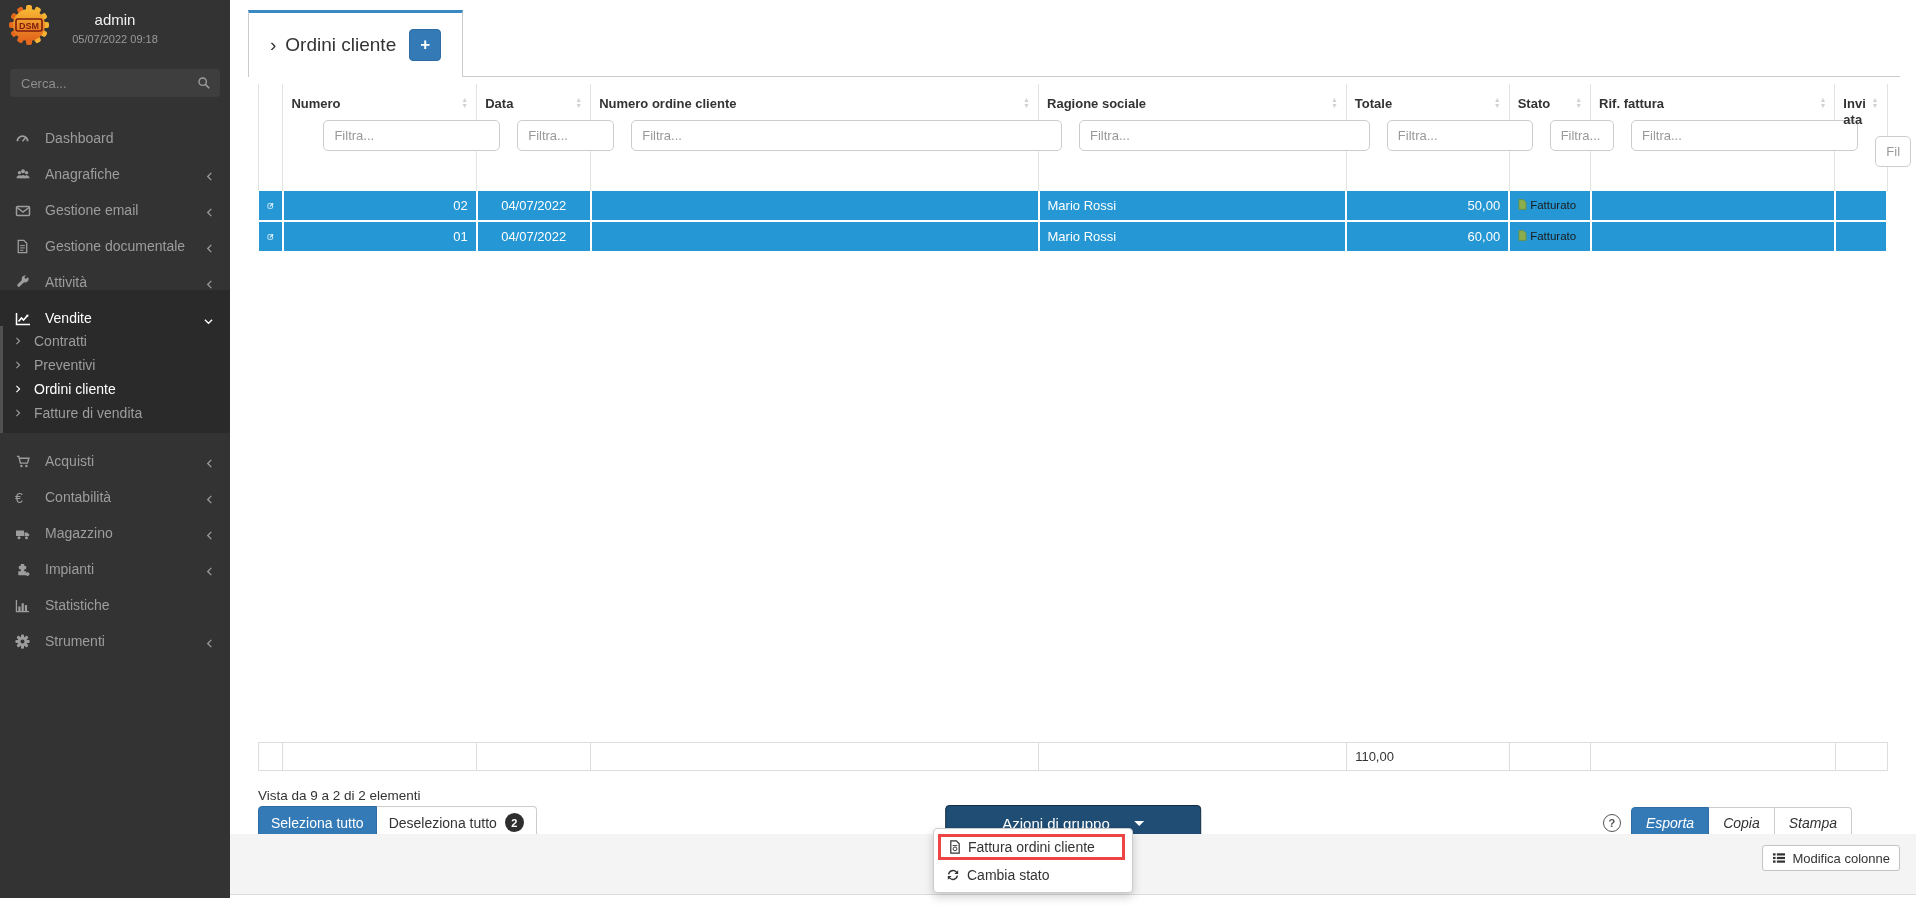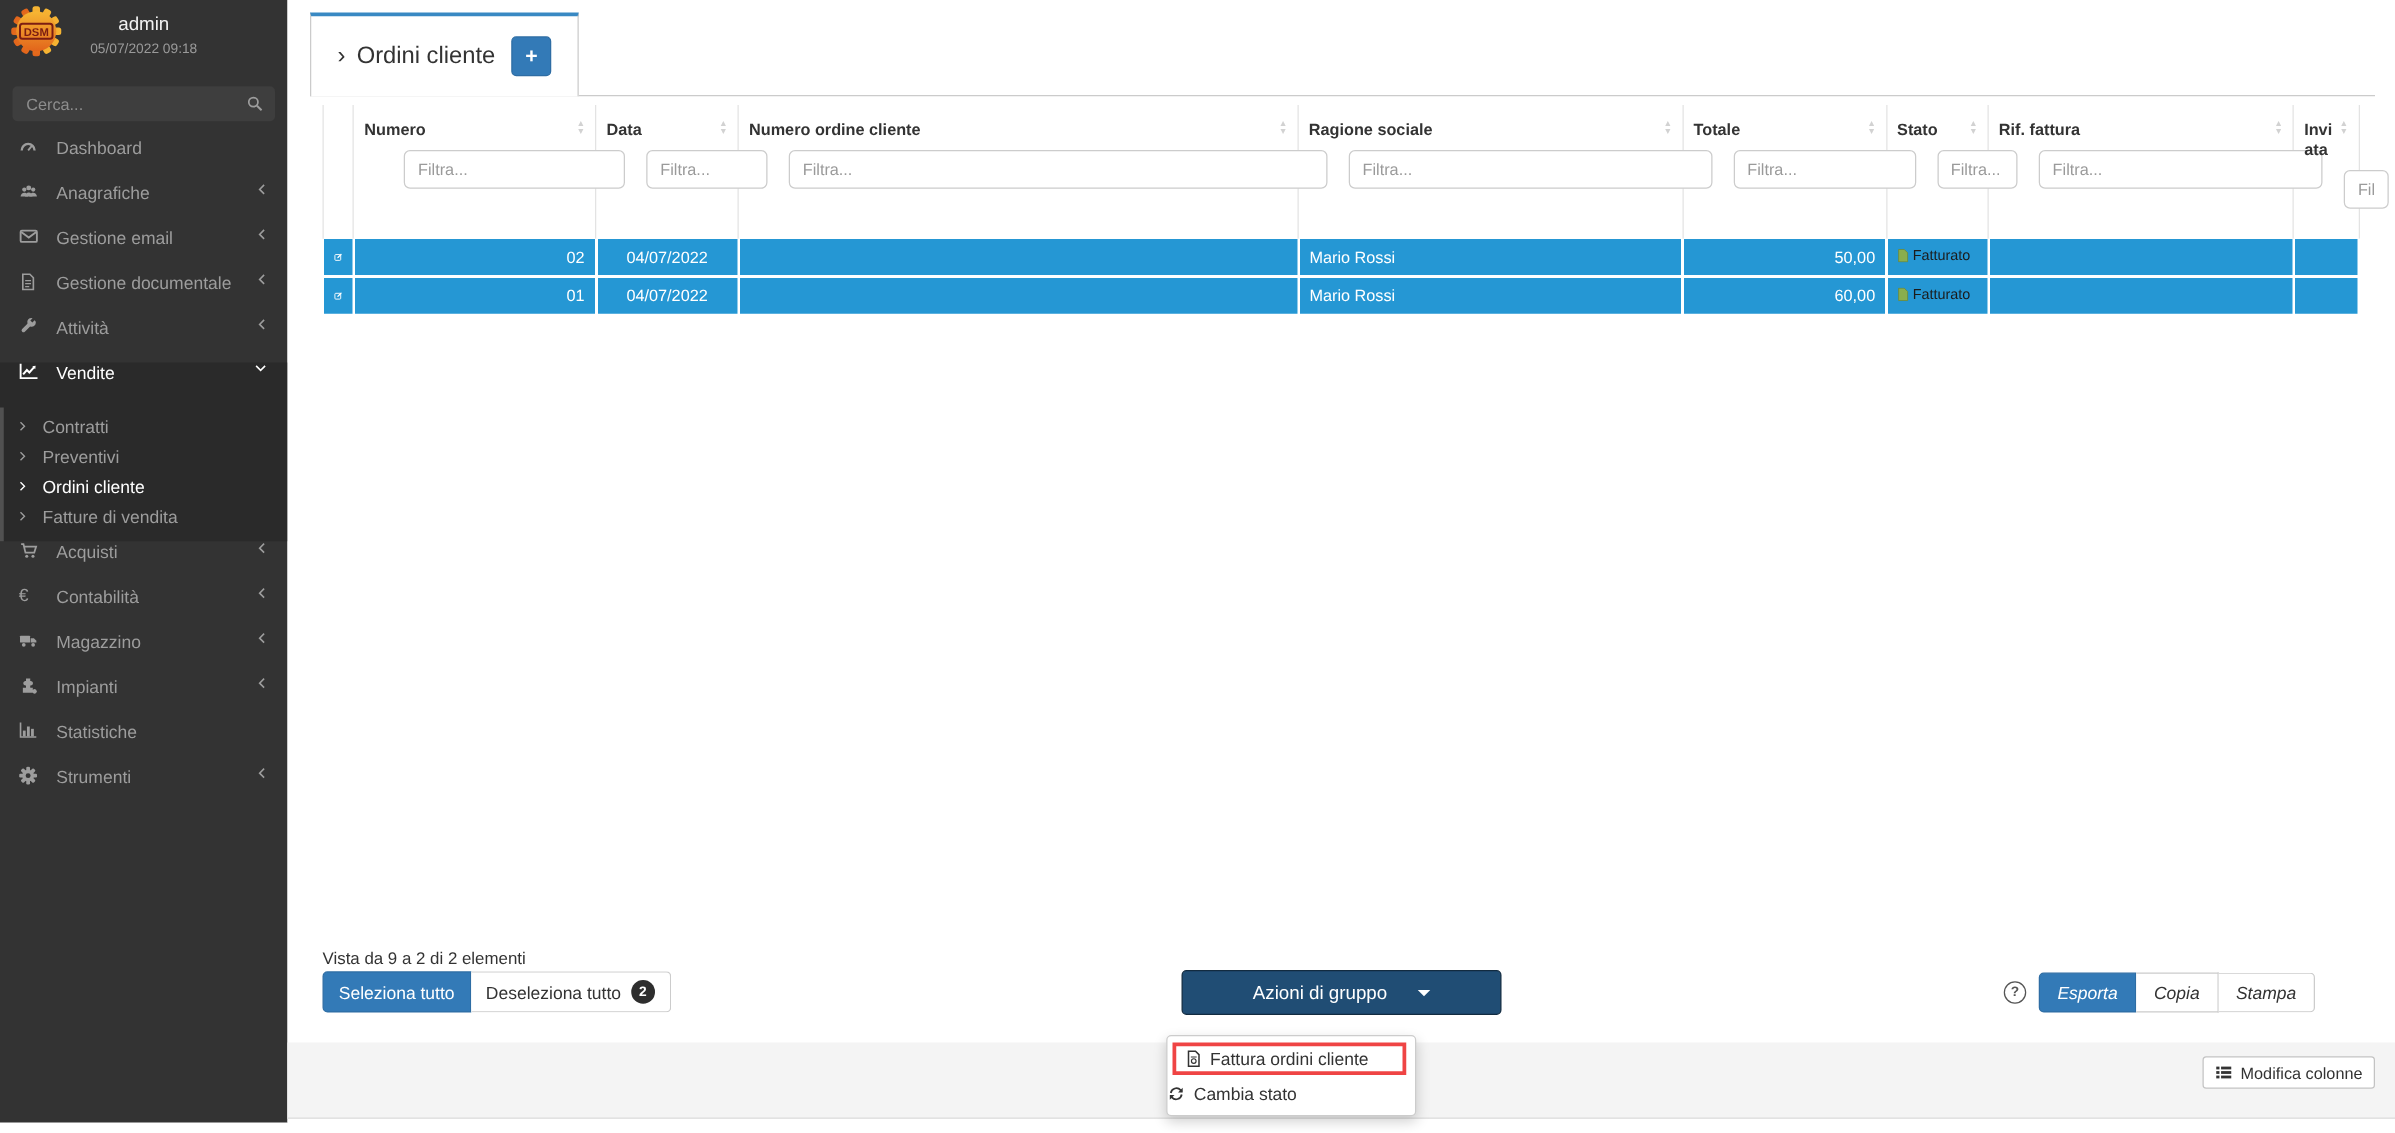--- a/index.html
+++ b/index.html
@@ -12,21 +12,21 @@
   .sidebar{position:absolute;left:0;top:0;width:230px;height:898px;background:#333333;}
   .sb-header{position:relative;height:48px;padding-top:8px;}
   .logo{position:absolute;left:8px;top:4px;width:42px;height:42px;}
   .user-name{text-align:center;color:#f2f2f2;font-size:15px;padding-top:3px;}
   .user-date{text-align:center;color:#9a9a9a;font-size:11px;padding-top:5px;}
   .search-box{margin:13px 10px 0;position:relative;}
   .search-input{width:100%;box-sizing:border-box;height:28px;background:#3e3e3e;border:none;border-radius:4px;color:#cfcfcf;font-size:13px;padding:0 30px 0 11px;font-family:inherit;outline:none;}
   .search-input::placeholder{color:#8e8e8e;}
   .search-icon{position:absolute;right:9px;top:7px;line-height:0;}
   .menu{margin-top:13px;font-size:14px;color:#9d9d9d;}
-  .menu-item{display:flex;align-items:flex-start;height:36px;padding:0 12px 0 15px;cursor:pointer;}
+  .menu-item{display:flex;align-items:flex-end;height:36px;padding:0 12px 0 15px;cursor:pointer;}
   .mi-icon{width:24px;display:flex;align-items:center;line-height:0;}
   .char-icon{font-size:14px;line-height:14px;}
   .mi-label{flex:1;margin-left:6px;}
   .mi-chev{line-height:0;margin-right:4px;}
   .expanded-block{background:#2a2a2a;}
   .expanded-block > .menu-item{color:#ffffff;}
   .submenu{border-left:3px solid #515151;padding:3px 0 8px;}
   .submenu-item{display:flex;align-items:center;height:24px;padding-left:11px;color:#9d9d9d;cursor:pointer;}
   .submenu-item .sub-chev{line-height:0;margin-right:12px;}
   .submenu-item.active{color:#ffffff;}
@@ -65,21 +65,21 @@
   .right-group{position:absolute;right:36px;top:2px;display:flex;align-items:center;gap:10px;}
   .help-icon{width:16px;height:16px;border:1.5px solid #555;border-radius:50%;color:#555;font-size:11px;font-weight:bold;display:flex;align-items:center;justify-content:center;}
   .export-group{display:flex;}
   .export-group .btn{height:32px;padding:0 14px;font-style:italic;}
   .export-group .btn:first-child{border-radius:4px 0 0 4px;}
   .export-group .btn + .btn{border-left:none;}
   .export-group .btn:last-child{border-radius:0 4px 4px 0;}
   .footer-strip{position:absolute;left:0;right:0;top:834px;height:60px;background:#f4f4f4;border-bottom:1px solid #dcdcdc;}
   .modify-cols{position:absolute;right:16px;top:11px;height:26px;background:#fff;border:1px solid #c3c3c3;border-radius:3px;font-size:13px;color:#333;display:inline-flex;align-items:center;gap:6px;padding:0 9px;cursor:pointer;}
   .dropdown{position:absolute;left:703px;top:828px;width:198px;background:#fff;border:1px solid #ccc;border-radius:4px;box-shadow:0 4px 10px rgba(0,0,0,.18);padding:5px 0;z-index:10;}
-  .dd-item{display:flex;align-items:center;gap:7px;font-size:14px;color:#333;padding:4px 0;cursor:pointer;white-space:nowrap;}
+  .dd-item{display:flex;align-items:center;gap:7px;font-size:14px;color:#333;padding:4px 12px;cursor:pointer;white-space:nowrap;}
   .dd-highlight{border:3px solid #ef4444;margin:0 7px 3px 4px;padding:2px 8px;}
 </style>
 </head>
 <body>
 
 <div class="sidebar">
   <div class="sb-header">
     <span class="logo">
       <svg width="42" height="42" viewBox="0 0 42 42">
         <defs>
@@ -440,20 +440,46 @@
                 <span>Fatturato</span>
               </span></td>
           <td></td>
           <td></td>
         </tr>
       </tbody>
     </table>
 
     <div class="spacer"></div>
 
+    <table class="totals-table">
+      <colgroup>
+        <col style="width:1.5%">
+          <col style="width:11.9%">
+          <col style="width:7.0%">
+          <col style="width:27.5%">
+          <col style="width:18.9%">
+          <col style="width:10.0%">
+          <col style="width:5.0%">
+          <col style="width:15.0%">
+          <col style="width:3.2%">
+      </colgroup>
+      <tbody>
+          <tr>
+        <td></td>
+        <td></td>
+        <td></td>
+        <td></td>
+        <td></td>
+        <td>110,00</td>
+        <td></td>
+        <td></td>
+        <td></td>
+      </tr>
+    </tbody>
+      </table>
 
     <div class="info">Vista da 9 a 2 di 2 elementi</div>
 
     <div class="actions-row">
       <div class="left-group">
         <button class="btn btn-primary">Seleziona tutto</button>
         <button class="btn">
             <span>Deseleziona tutto</span>
             <span class="badge">2</span>
           </button>

